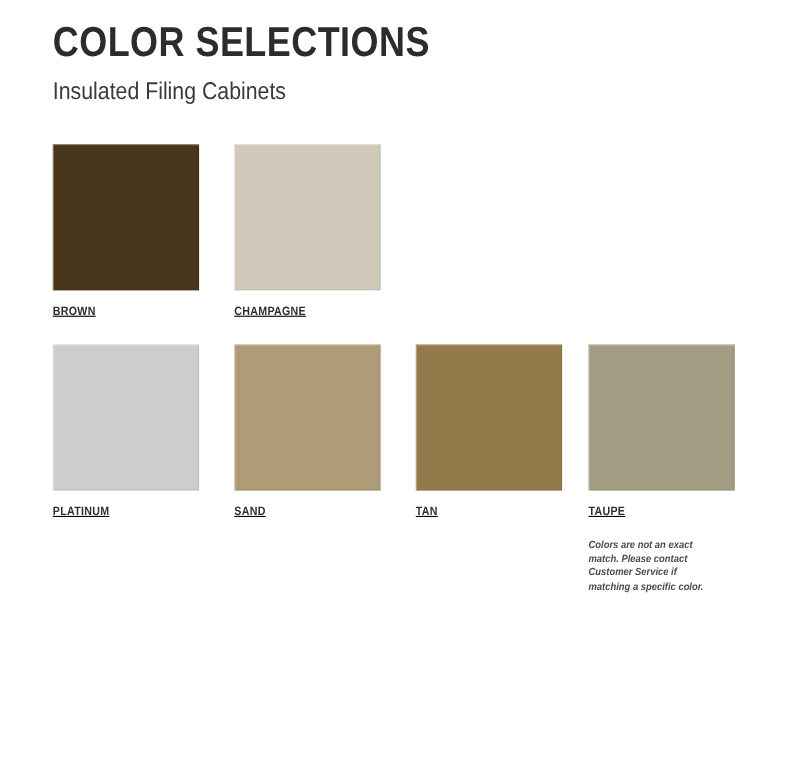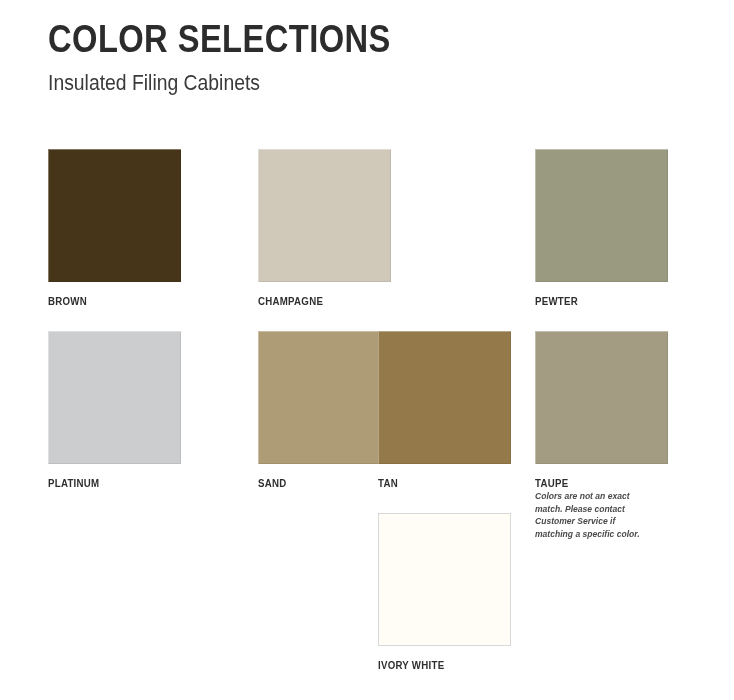--- a/index.html
+++ b/index.html
@@ -59,25 +59,26 @@
     left: 48px;
     top: 131px;
     width: 640px;
   }
   .grid-row {
     position: relative;
     height: 182px;
   }
   .cell {
     position: absolute;
-    top: 18px;
+    top: 0;
     width: 133px;
+    text-decoration: underline;
   }
   .cell.col-0 { left: 0px; }
-  .cell.col-1 { left: 165px; margin-left: 45px; }
+  .cell.col-1 { left: 165px; }
   .cell.col-2 { left: 330px; }
   .cell.col-3 { left: 487px; }
 
   .swatch {
     width: 133px;
     height: 133px;
     box-sizing: border-box;
     background: #cccccc;
     box-shadow:
       inset 1px 1px 0 rgba(255,255,255,0.34),
@@ -133,24 +134,20 @@
 
     <div class="grid-row">
       <div class="cell col-0">
         <div class="swatch" style="background: rgb(70, 53, 24);"></div>
         <div class="swatch-label">BROWN</div>
       </div>
       <div class="cell col-1">
         <div class="swatch" style="background: rgb(208, 200, 185);"></div>
         <div class="swatch-label">CHAMPAGNE</div>
       </div>
-      <div class="cell col-3">
-        <div class="swatch" style="background: rgb(154, 154, 128);"></div>
-        <div class="swatch-label">PEWTER</div>
-      </div>
     </div>
 
     <div class="grid-row">
       <div class="cell col-1">
         <div class="swatch" style="background: rgb(173, 156, 117);"></div>
         <div class="swatch-label">SAND</div>
       </div>
       <div class="cell col-0">
         <div class="swatch" style="background: rgb(204, 205, 207);"></div>
         <div class="swatch-label">PLATINUM</div>
@@ -159,24 +156,20 @@
         <div class="swatch" style="background: rgb(148, 121, 74);"></div>
         <div class="swatch-label">TAN</div>
       </div>
       <div class="cell col-3">
         <div class="swatch" style="background: rgb(163, 156, 131);"></div>
         <div class="swatch-label">TAUPE</div>
       </div>
     </div>
 
     <div class="grid-row">
-      <div class="cell col-2">
-        <div class="swatch bordered" style="background: rgb(255, 253, 246);"></div>
-        <div class="swatch-label">IVORY WHITE</div>
-      </div>
     </div>
 
   </div>
 
   <div class="note">
     <p>Colors are not an exact</p>
     <p>match. Please contact</p>
     <p>Customer Service if</p>
     <p>matching a specific color.</p>
   </div>

